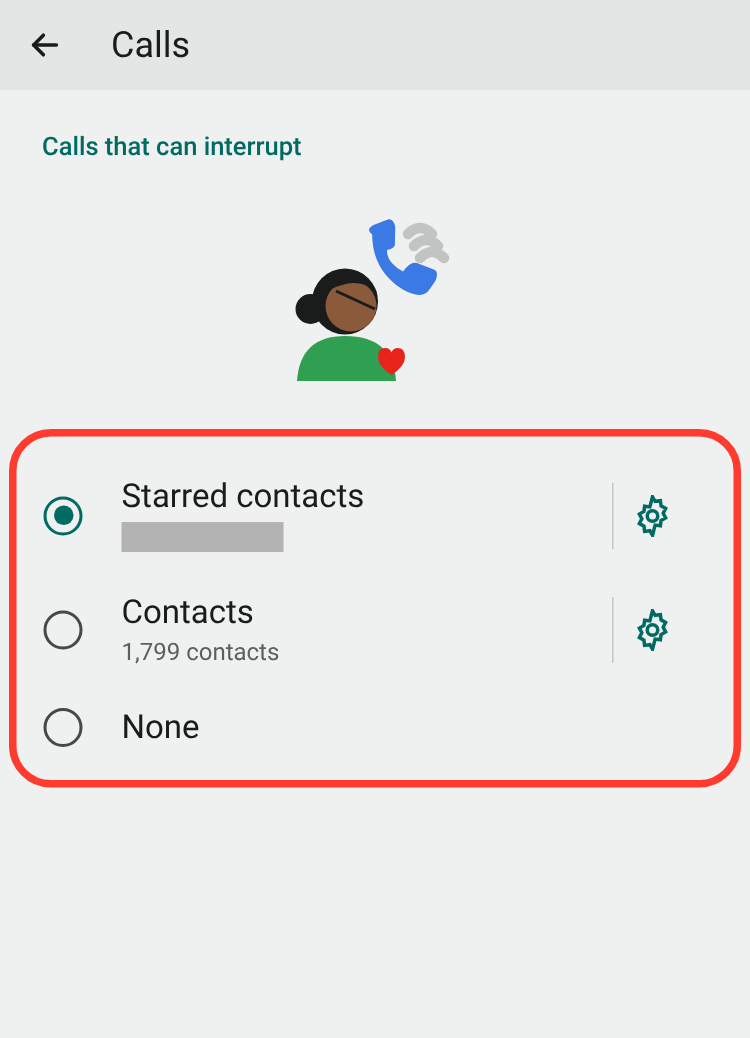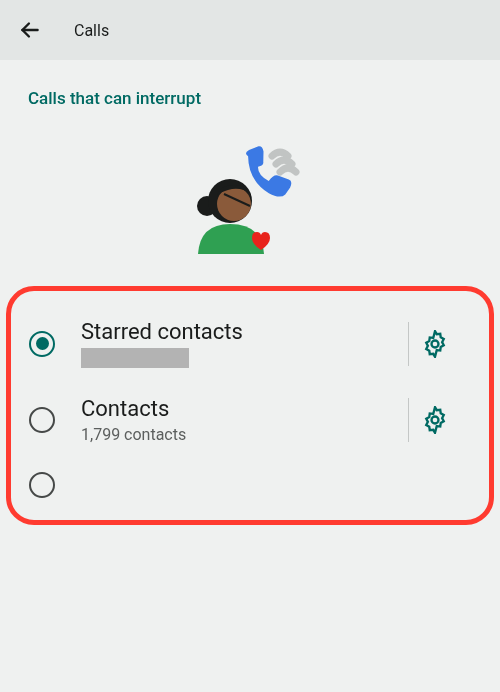--- a/index.html
+++ b/index.html
@@ -22,21 +22,21 @@
     }
     .back-btn {
       width: 32px;
       height: 32px;
       display: flex;
       align-items: center;
       justify-content: center;
       cursor: pointer;
     }
     .header-title {
-      font-size: 16px;
+      font-size: 24px;
       font-weight: 400;
       color: #1a1c1b;
       margin-left: 28px;
     }
     .subtitle {
       color: #006a63;
       font-size: 17px;
       font-weight: 500;
       padding: 28px 40px 8px 28px;
     }
@@ -180,15 +180,18 @@
       <svg viewBox="0 0 24 24" fill="none" stroke="#006a63" stroke-width="2">
         <circle cx="12" cy="12" r="3"></circle>
         <path d="M12 1l1.5 2.6 3-0.4 0.4 3 2.6 1.5-1.4 2.7 1.4 2.7-2.6 1.5-0.4 3-3-0.4L12 23l-1.5-2.6-3 0.4-0.4-3L4.5 16.3l1.4-2.7-1.4-2.7 2.6-1.5 0.4-3 3 0.4L12 1z"></path>
       </svg>
     </div>
   </div>
 
 
   <div class="option-row">
     <div class="radio"></div>
+    <div class="option-content">
+      <div class="option-title">None</div>
+    </div>
   </div>
 
 </div>
 
 </body></html>

